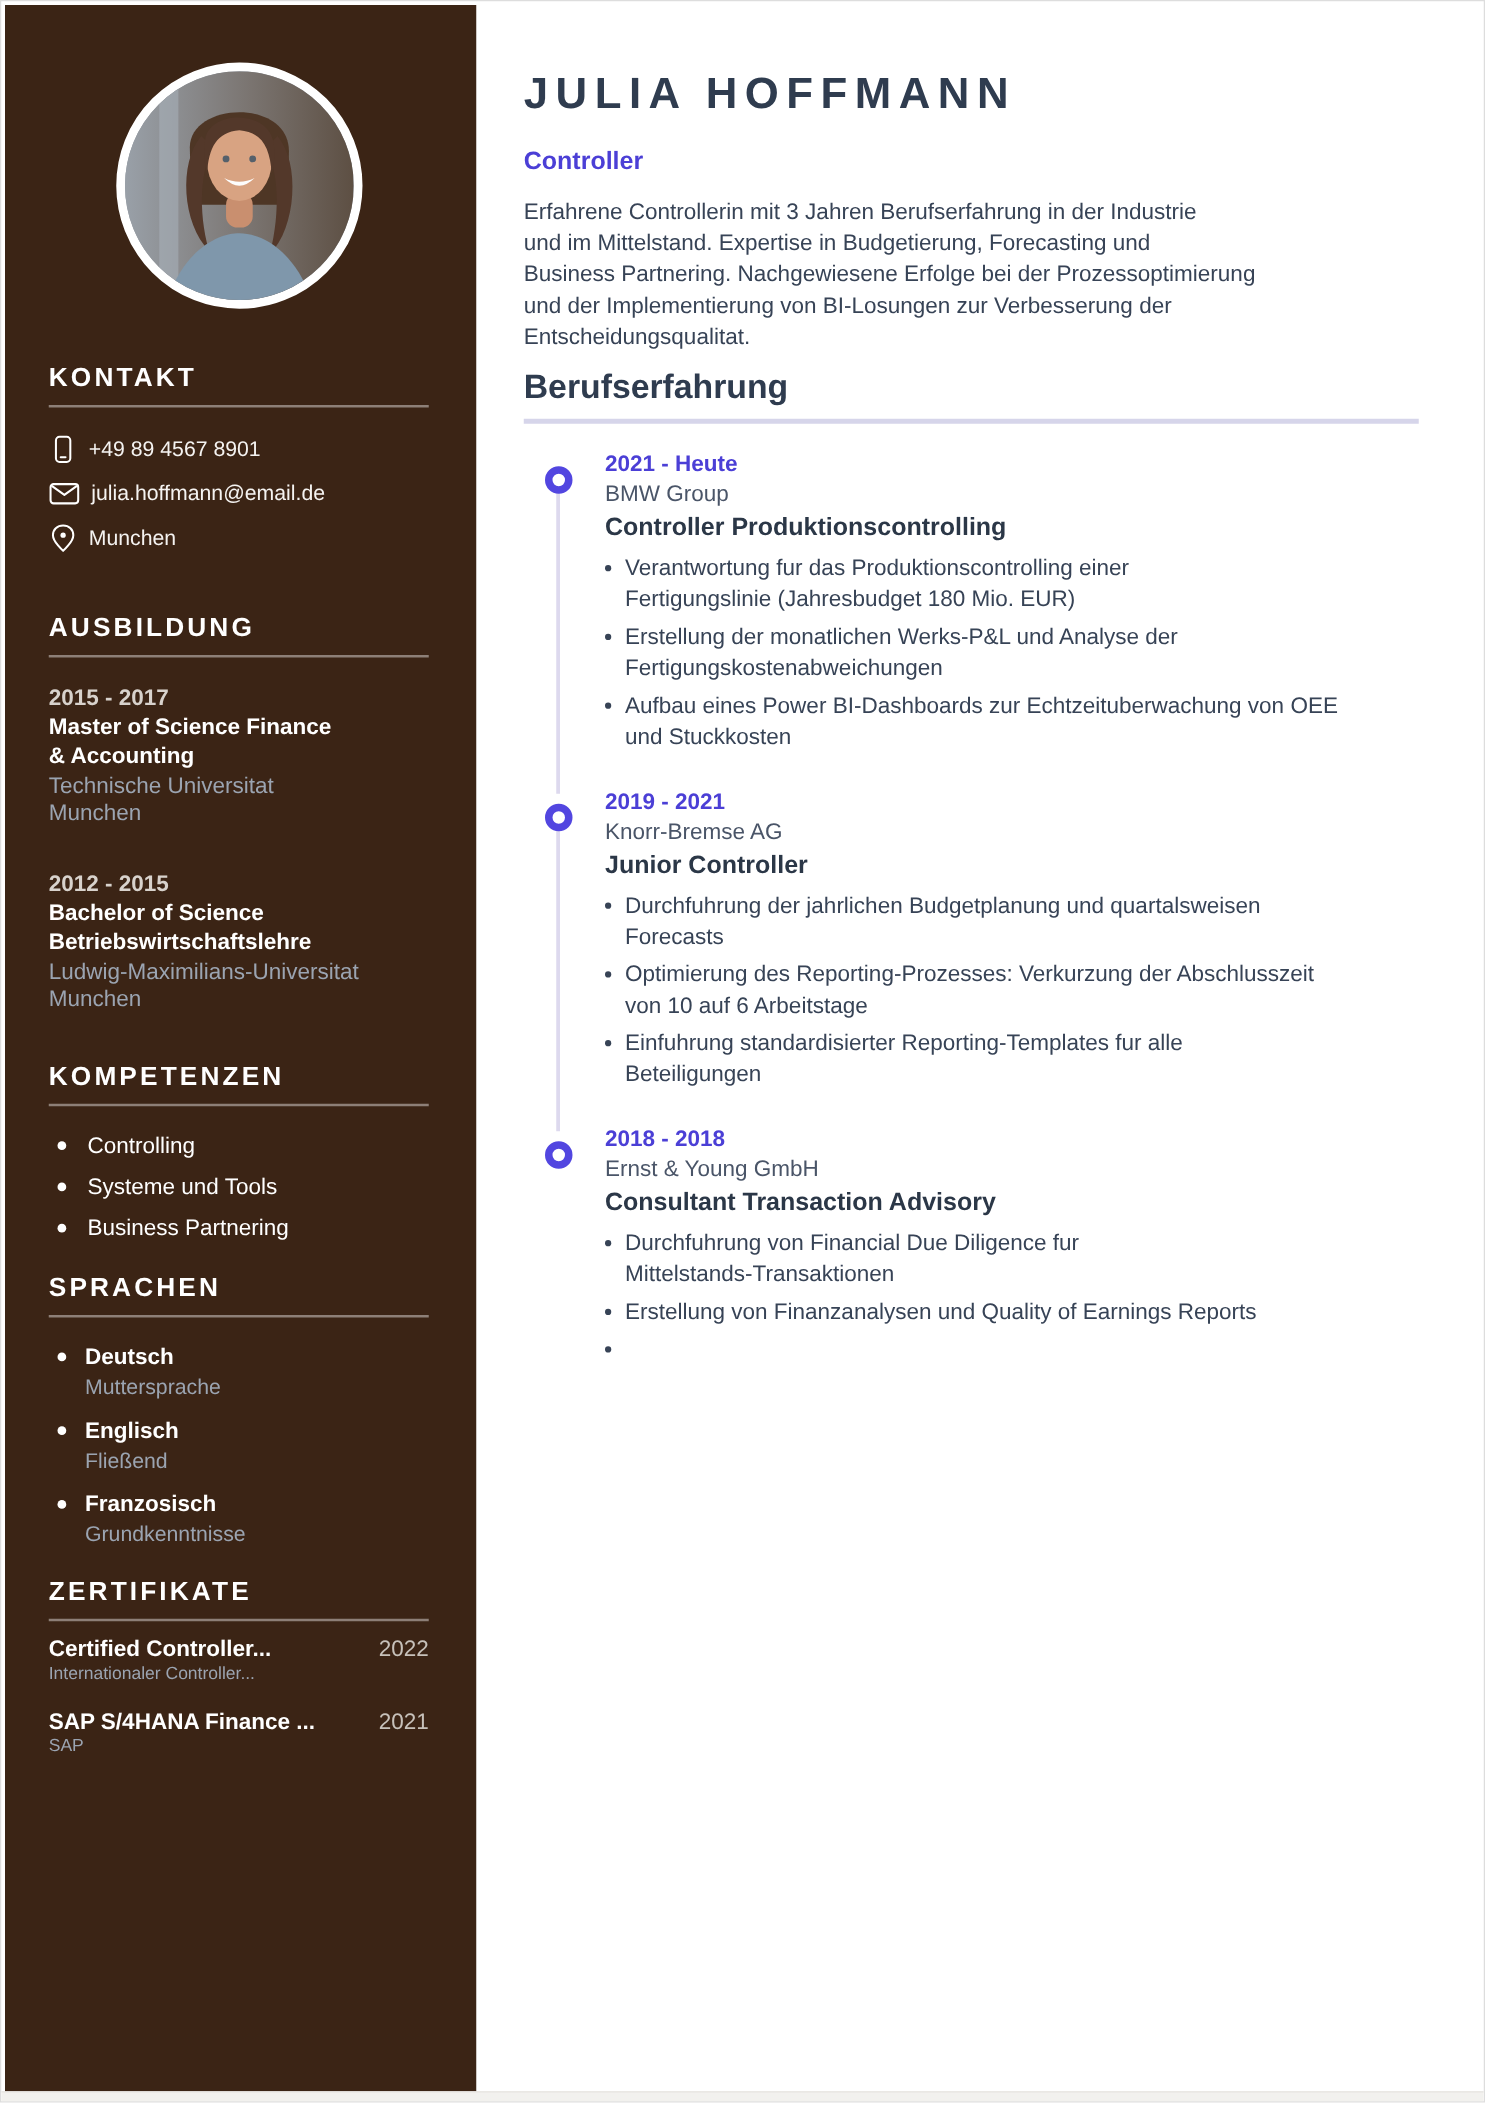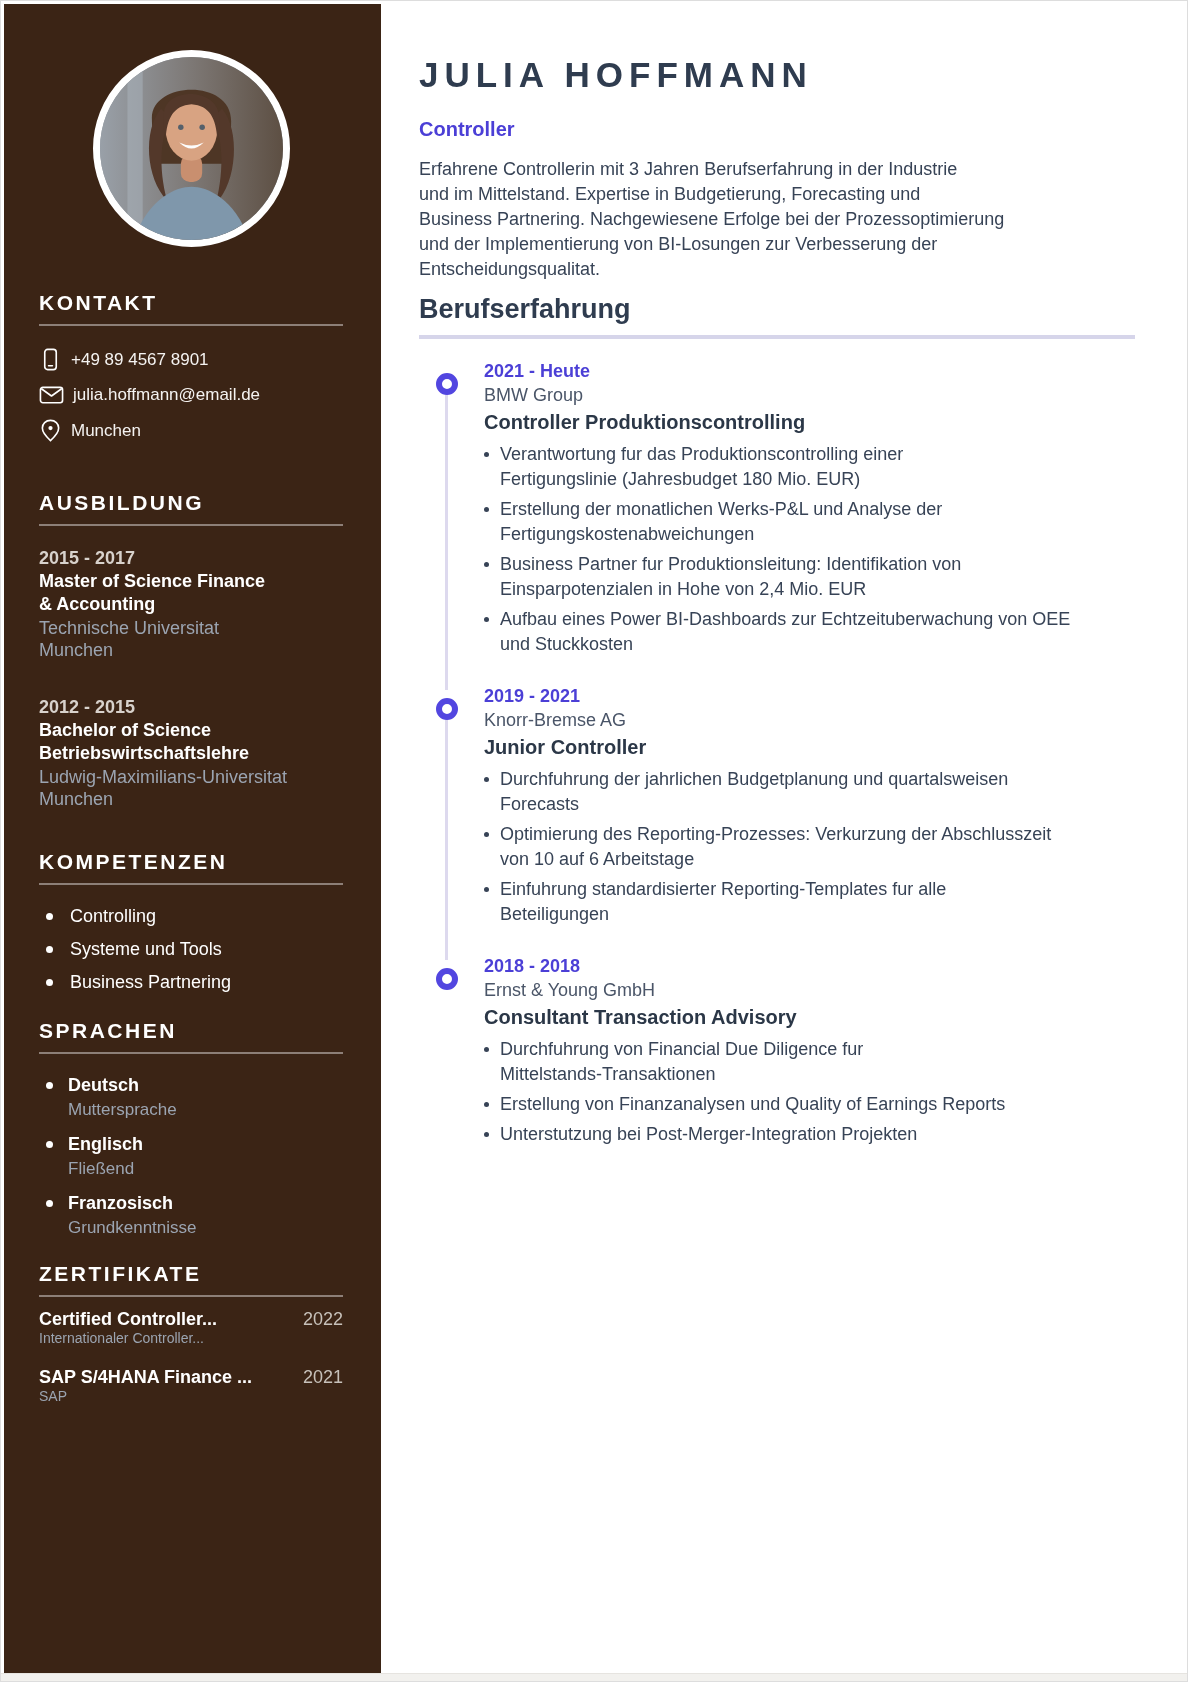--- a/index.html
+++ b/index.html
@@ -217,25 +217,20 @@
             <span class="b-text">Verantwortung fur das Produktionscontrolling einer
 Fertigungslinie (Jahresbudget 180 Mio. EUR)</span>
           </div>
         <div class="b">
             <span class="bdot"></span>
             <span class="b-text">Erstellung der monatlichen Werks-P&amp;L und Analyse der
 Fertigungskostenabweichungen</span>
           </div>
         <div class="b">
             <span class="bdot"></span>
-            <span class="b-text">Business Partner fur Produktionsleitung: Identifikation von
-Einsparpotenzialen in Hohe von 2,4 Mio. EUR</span>
-          </div>
-        <div class="b">
-            <span class="bdot"></span>
             <span class="b-text">Aufbau eines Power BI-Dashboards zur Echtzeituberwachung von OEE
 und Stuckkosten</span>
           </div>
       </div>
 
       <div class="entry">
         <span class="marker"></span>
         <div class="period">2019 - 2021</div>
         <div class="company">Knorr-Bremse AG</div>
         <div class="role">Junior Controller</div>
@@ -265,21 +260,20 @@
             <span class="bdot"></span>
             <span class="b-text">Durchfuhrung von Financial Due Diligence fur
 Mittelstands-Transaktionen</span>
           </div>
         <div class="b">
             <span class="bdot"></span>
             <span class="b-text">Erstellung von Finanzanalysen und Quality of Earnings Reports</span>
           </div>
         <div class="b">
             <span class="bdot"></span>
-            <span class="b-text">Unterstutzung bei Post-Merger-Integration Projekten</span>
           </div>
       </div>
 
     </div>
   </main>
 
   <div class="bottom-strip"></div>
 </div>
 
 </body></html>

